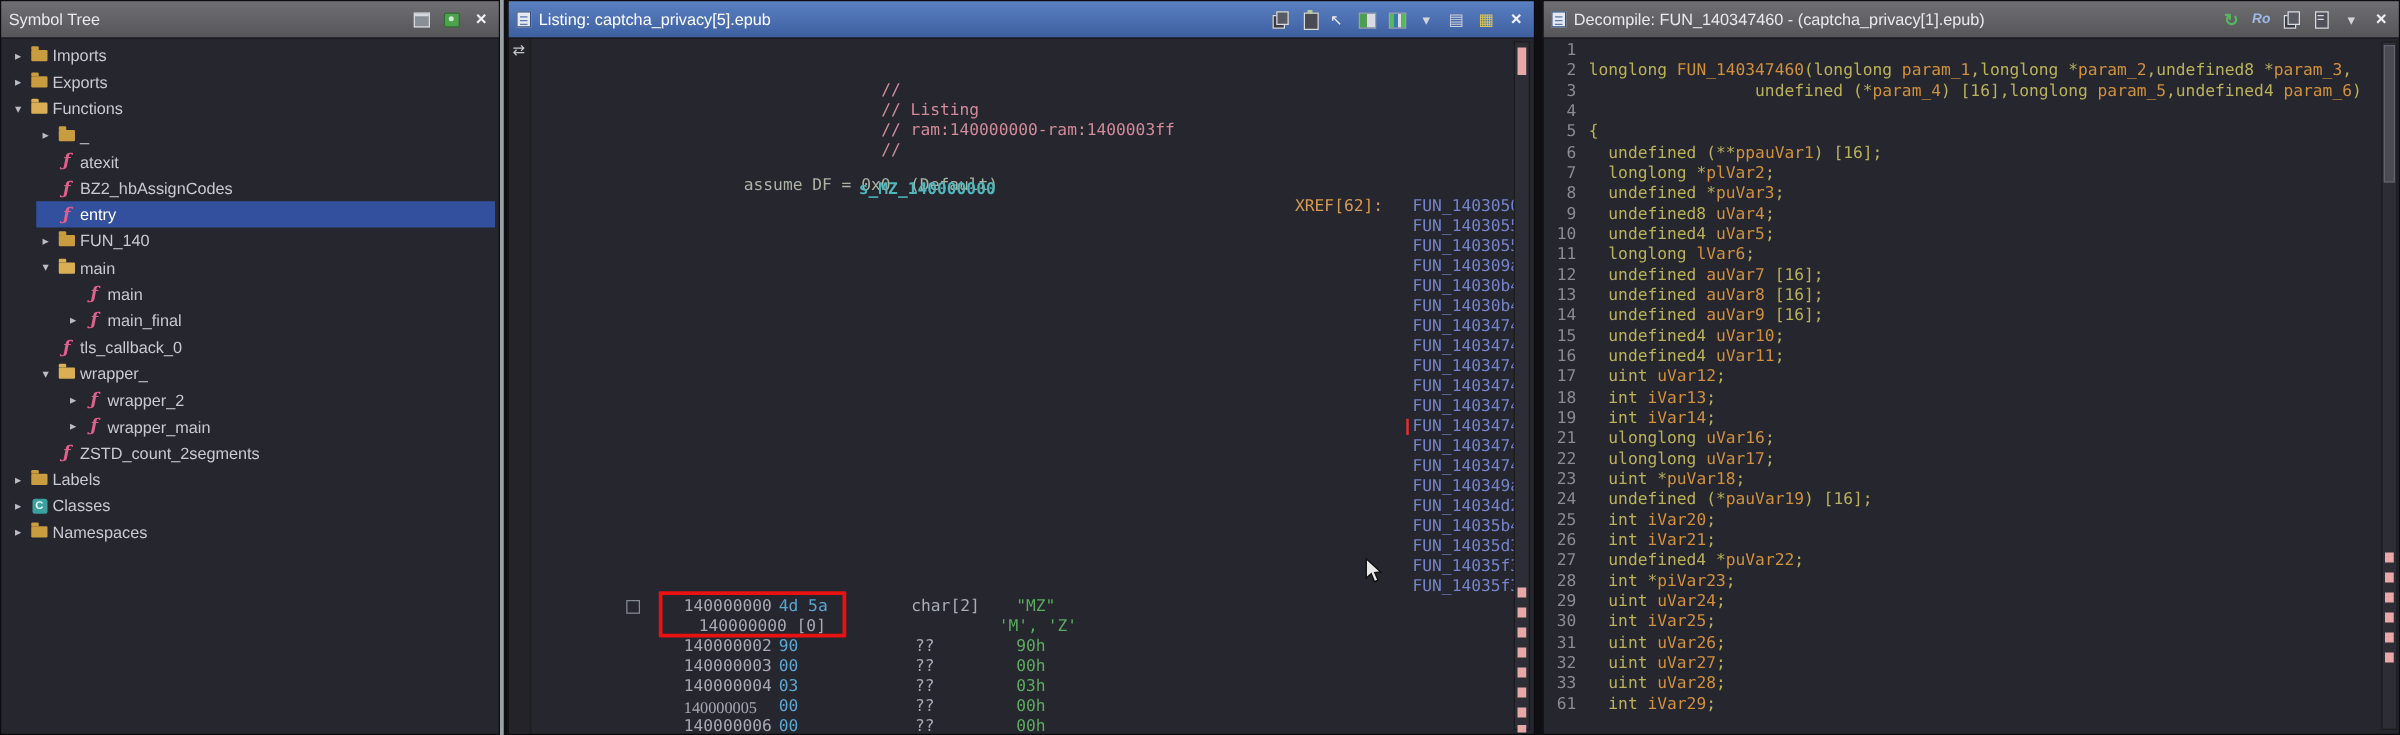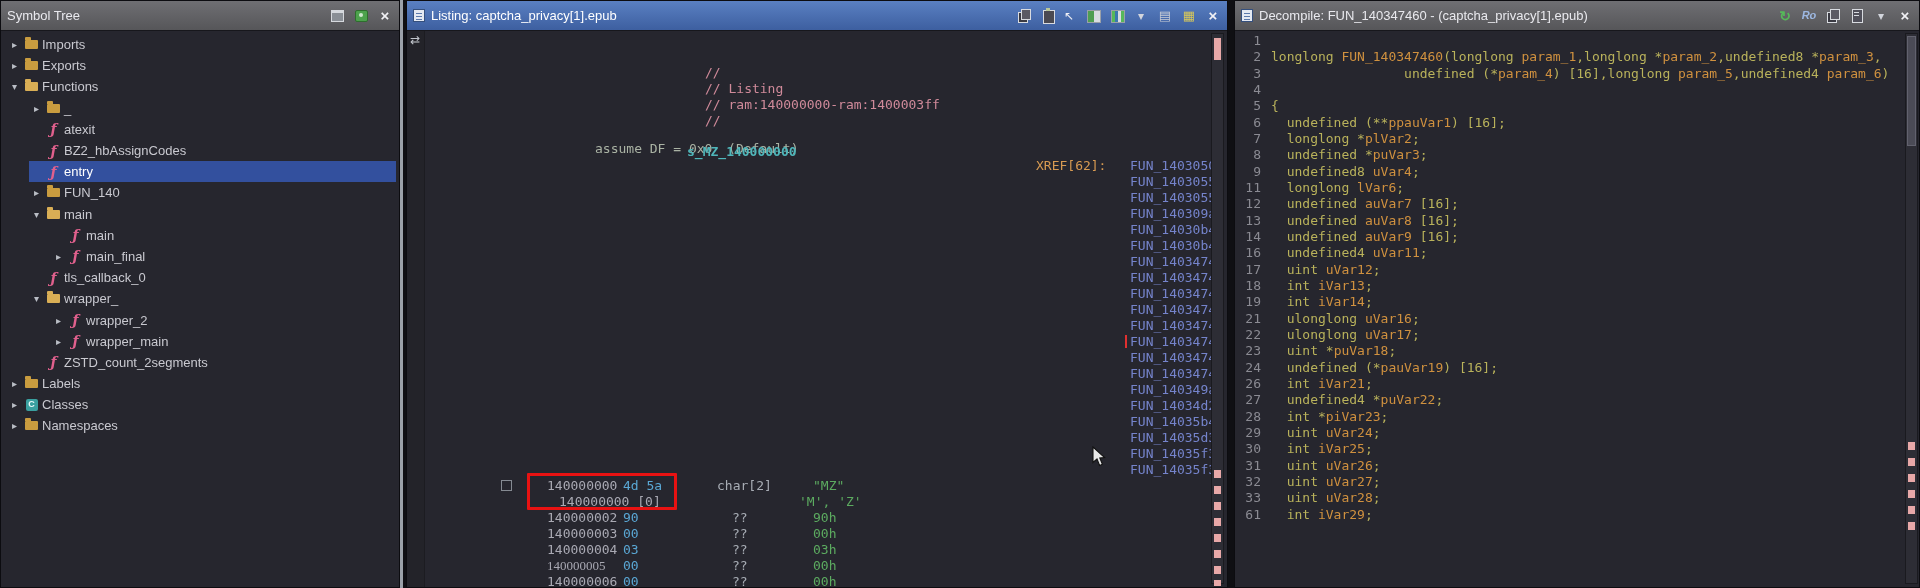--- a/index.html
+++ b/index.html
@@ -244,21 +244,21 @@
         </span>
         <span class="tree-label">Namespaces</span>
       </div>
     </div>
 </section>
 <div class="splitter"></div>
 
 <section class="panel panel-listing">
   <header class="titlebar active">
     <span class="tb-page"></span>
-    <span class="tb-title">Listing: captcha_privacy[1].epub</span>
+    <span class="tb-title">Listing: captcha_privacy[5].epub</span>
     <span class="tb-icons">
         <span class="gi gi-copy"></span>
         <span class="gi gi-clipboard"></span>
         <span class="gi gi-cursor-marker">↖</span>
         <span class="gi gi-diff-view"></span>
         <span class="gi gi-byte-columns"></span>
         <span class="gi gi-collapse-all">▾</span>
         <span class="gi gi-toggle-fields">▤</span>
         <span class="gi gi-grid">▦</span>
         <span class="gi gi-close">×</span>
@@ -292,21 +292,21 @@
         <div class="ll c-xref" style="left: 723px; top: 335px;">FUN_1403474</div>
         <div class="ll c-xref" style="left: 723px; top: 351px;">FUN_140349a</div>
         <div class="ll c-xref" style="left: 723px; top: 367px;">FUN_14034d2</div>
         <div class="ll c-xref" style="left: 723px; top: 383px;">FUN_14035b4</div>
         <div class="ll c-xref" style="left: 723px; top: 399px;">FUN_14035d3</div>
         <div class="ll c-xref" style="left: 723px; top: 415px;">FUN_14035f3</div>
         <div class="ll c-xref" style="left: 723px; top: 431px;">FUN_14035f3</div>
         <div class="xref-tick" style="left: 718px; top: 304px;"></div>
         <div class="ll c-addr" style="left: 140px; top: 447px;">140000000</div>
         <div class="ll c-bytes" style="left: 216px; top: 447px;">4d 5a</div>
-        <div class="ll c-type" style="left: 310px; top: 447px;">char[2]</div>
+        <div class="ll c-type" style="left: 322px; top: 447px;">char[2]</div>
         <div class="ll c-val" style="left: 406px; top: 447px;">"MZ"</div>
         <div class="ll c-addr" style="left: 152px; top: 463px;">140000000 [0]</div>
         <div class="ll c-val" style="left: 392px; top: 463px;">'M', 'Z'</div>
         <div class="ll c-addr" style="left: 140px; top: 479px;">140000002</div>
         <div class="ll c-bytes" style="left: 216px; top: 479px;">90</div>
         <div class="ll c-type" style="left: 325px; top: 479px;">??</div>
         <div class="ll c-val" style="left: 406px; top: 479px;">90h</div>
         <div class="ll c-addr" style="left: 140px; top: 495px;">140000003</div>
         <div class="ll c-bytes" style="left: 216px; top: 495px;">00</div>
         <div class="ll c-type" style="left: 325px; top: 495px;">??</div>
@@ -356,32 +356,35 @@
   <div class="decompile-body">
       <div class="code-row"><span class="code-num">1</span><span class="code-text"></span></div>
       <div class="code-row"><span class="code-num">2</span><span class="code-text"><span class="ct">longlong</span><span class="cp"> </span><span class="cn">FUN_140347460</span><span class="cp">(</span><span class="ct">longlong</span><span class="cp"> </span><span class="cn">param_1</span><span class="cp">,</span><span class="ct">longlong</span><span class="cp"> </span><span class="cp">*</span><span class="cn">param_2</span><span class="cp">,</span><span class="ct">undefined8</span><span class="cp"> </span><span class="cp">*</span><span class="cn">param_3</span><span class="cp">,</span></span></div>
       <div class="code-row"><span class="code-num">3</span><span class="code-text"><span class="cp">                 </span><span class="ct">undefined</span><span class="cp"> </span><span class="cp">(*</span><span class="cn">param_4</span><span class="cp">)</span><span class="cp"> </span><span class="cp">[16],</span><span class="ct">longlong</span><span class="cp"> </span><span class="cn">param_5</span><span class="cp">,</span><span class="ct">undefined4</span><span class="cp"> </span><span class="cn">param_6</span><span class="cp">)</span></span></div>
       <div class="code-row"><span class="code-num">4</span><span class="code-text"></span></div>
       <div class="code-row"><span class="code-num">5</span><span class="code-text"><span class="cp">{</span></span></div>
       <div class="code-row"><span class="code-num">6</span><span class="code-text"><span class="cp">  </span><span class="ct">undefined</span><span class="cp"> </span><span class="cp">(**</span><span class="cn">ppauVar1</span><span class="cp">)</span><span class="cp"> </span><span class="cp">[16];</span></span></div>
       <div class="code-row"><span class="code-num">7</span><span class="code-text"><span class="cp">  </span><span class="ct">longlong</span><span class="cp"> </span><span class="cp">*</span><span class="cn">plVar2</span><span class="cp">;</span></span></div>
       <div class="code-row"><span class="code-num">8</span><span class="code-text"><span class="cp">  </span><span class="ct">undefined</span><span class="cp"> </span><span class="cp">*</span><span class="cn">puVar3</span><span class="cp">;</span></span></div>
       <div class="code-row"><span class="code-num">9</span><span class="code-text"><span class="cp">  </span><span class="ct">undefined8</span><span class="cp"> </span><span class="cn">uVar4</span><span class="cp">;</span></span></div>
+      <div class="code-row"><span class="code-num">10</span><span class="code-text"><span class="cp">  </span><span class="ct">undefined4</span><span class="cp"> </span><span class="cn">uVar5</span><span class="cp">;</span></span></div>
       <div class="code-row"><span class="code-num">11</span><span class="code-text"><span class="cp">  </span><span class="ct">longlong</span><span class="cp"> </span><span class="cn">lVar6</span><span class="cp">;</span></span></div>
       <div class="code-row"><span class="code-num">12</span><span class="code-text"><span class="cp">  </span><span class="ct">undefined</span><span class="cp"> </span><span class="cn">auVar7</span><span class="cp"> </span><span class="cp">[16];</span></span></div>
       <div class="code-row"><span class="code-num">13</span><span class="code-text"><span class="cp">  </span><span class="ct">undefined</span><span class="cp"> </span><span class="cn">auVar8</span><span class="cp"> </span><span class="cp">[16];</span></span></div>
       <div class="code-row"><span class="code-num">14</span><span class="code-text"><span class="cp">  </span><span class="ct">undefined</span><span class="cp"> </span><span class="cn">auVar9</span><span class="cp"> </span><span class="cp">[16];</span></span></div>
+      <div class="code-row"><span class="code-num">15</span><span class="code-text"><span class="cp">  </span><span class="ct">undefined4</span><span class="cp"> </span><span class="cn">uVar10</span><span class="cp">;</span></span></div>
       <div class="code-row"><span class="code-num">16</span><span class="code-text"><span class="cp">  </span><span class="ct">undefined4</span><span class="cp"> </span><span class="cn">uVar11</span><span class="cp">;</span></span></div>
       <div class="code-row"><span class="code-num">17</span><span class="code-text"><span class="cp">  </span><span class="ct">uint</span><span class="cp"> </span><span class="cn">uVar12</span><span class="cp">;</span></span></div>
       <div class="code-row"><span class="code-num">18</span><span class="code-text"><span class="cp">  </span><span class="ct">int</span><span class="cp"> </span><span class="cn">iVar13</span><span class="cp">;</span></span></div>
       <div class="code-row"><span class="code-num">19</span><span class="code-text"><span class="cp">  </span><span class="ct">int</span><span class="cp"> </span><span class="cn">iVar14</span><span class="cp">;</span></span></div>
       <div class="code-row"><span class="code-num">21</span><span class="code-text"><span class="cp">  </span><span class="ct">ulonglong</span><span class="cp"> </span><span class="cn">uVar16</span><span class="cp">;</span></span></div>
       <div class="code-row"><span class="code-num">22</span><span class="code-text"><span class="cp">  </span><span class="ct">ulonglong</span><span class="cp"> </span><span class="cn">uVar17</span><span class="cp">;</span></span></div>
       <div class="code-row"><span class="code-num">23</span><span class="code-text"><span class="cp">  </span><span class="ct">uint</span><span class="cp"> </span><span class="cp">*</span><span class="cn">puVar18</span><span class="cp">;</span></span></div>
       <div class="code-row"><span class="code-num">24</span><span class="code-text"><span class="cp">  </span><span class="ct">undefined</span><span class="cp"> </span><span class="cp">(*</span><span class="cn">pauVar19</span><span class="cp">)</span><span class="cp"> </span><span class="cp">[16];</span></span></div>
+      <div class="code-row"><span class="code-num">25</span><span class="code-text"><span class="cp">  </span><span class="ct">int</span><span class="cp"> </span><span class="cn">iVar20</span><span class="cp">;</span></span></div>
       <div class="code-row"><span class="code-num">26</span><span class="code-text"><span class="cp">  </span><span class="ct">int</span><span class="cp"> </span><span class="cn">iVar21</span><span class="cp">;</span></span></div>
       <div class="code-row"><span class="code-num">27</span><span class="code-text"><span class="cp">  </span><span class="ct">undefined4</span><span class="cp"> </span><span class="cp">*</span><span class="cn">puVar22</span><span class="cp">;</span></span></div>
       <div class="code-row"><span class="code-num">28</span><span class="code-text"><span class="cp">  </span><span class="ct">int</span><span class="cp"> </span><span class="cp">*</span><span class="cn">piVar23</span><span class="cp">;</span></span></div>
       <div class="code-row"><span class="code-num">29</span><span class="code-text"><span class="cp">  </span><span class="ct">uint</span><span class="cp"> </span><span class="cn">uVar24</span><span class="cp">;</span></span></div>
       <div class="code-row"><span class="code-num">30</span><span class="code-text"><span class="cp">  </span><span class="ct">int</span><span class="cp"> </span><span class="cn">iVar25</span><span class="cp">;</span></span></div>
       <div class="code-row"><span class="code-num">31</span><span class="code-text"><span class="cp">  </span><span class="ct">uint</span><span class="cp"> </span><span class="cn">uVar26</span><span class="cp">;</span></span></div>
       <div class="code-row"><span class="code-num">32</span><span class="code-text"><span class="cp">  </span><span class="ct">uint</span><span class="cp"> </span><span class="cn">uVar27</span><span class="cp">;</span></span></div>
       <div class="code-row"><span class="code-num">33</span><span class="code-text"><span class="cp">  </span><span class="ct">uint</span><span class="cp"> </span><span class="cn">uVar28</span><span class="cp">;</span></span></div>
       <div class="code-row"><span class="code-num">61</span><span class="code-text"><span class="cp">  </span><span class="ct">int</span><span class="cp"> </span><span class="cn">iVar29</span><span class="cp">;</span></span></div>
     </div>

